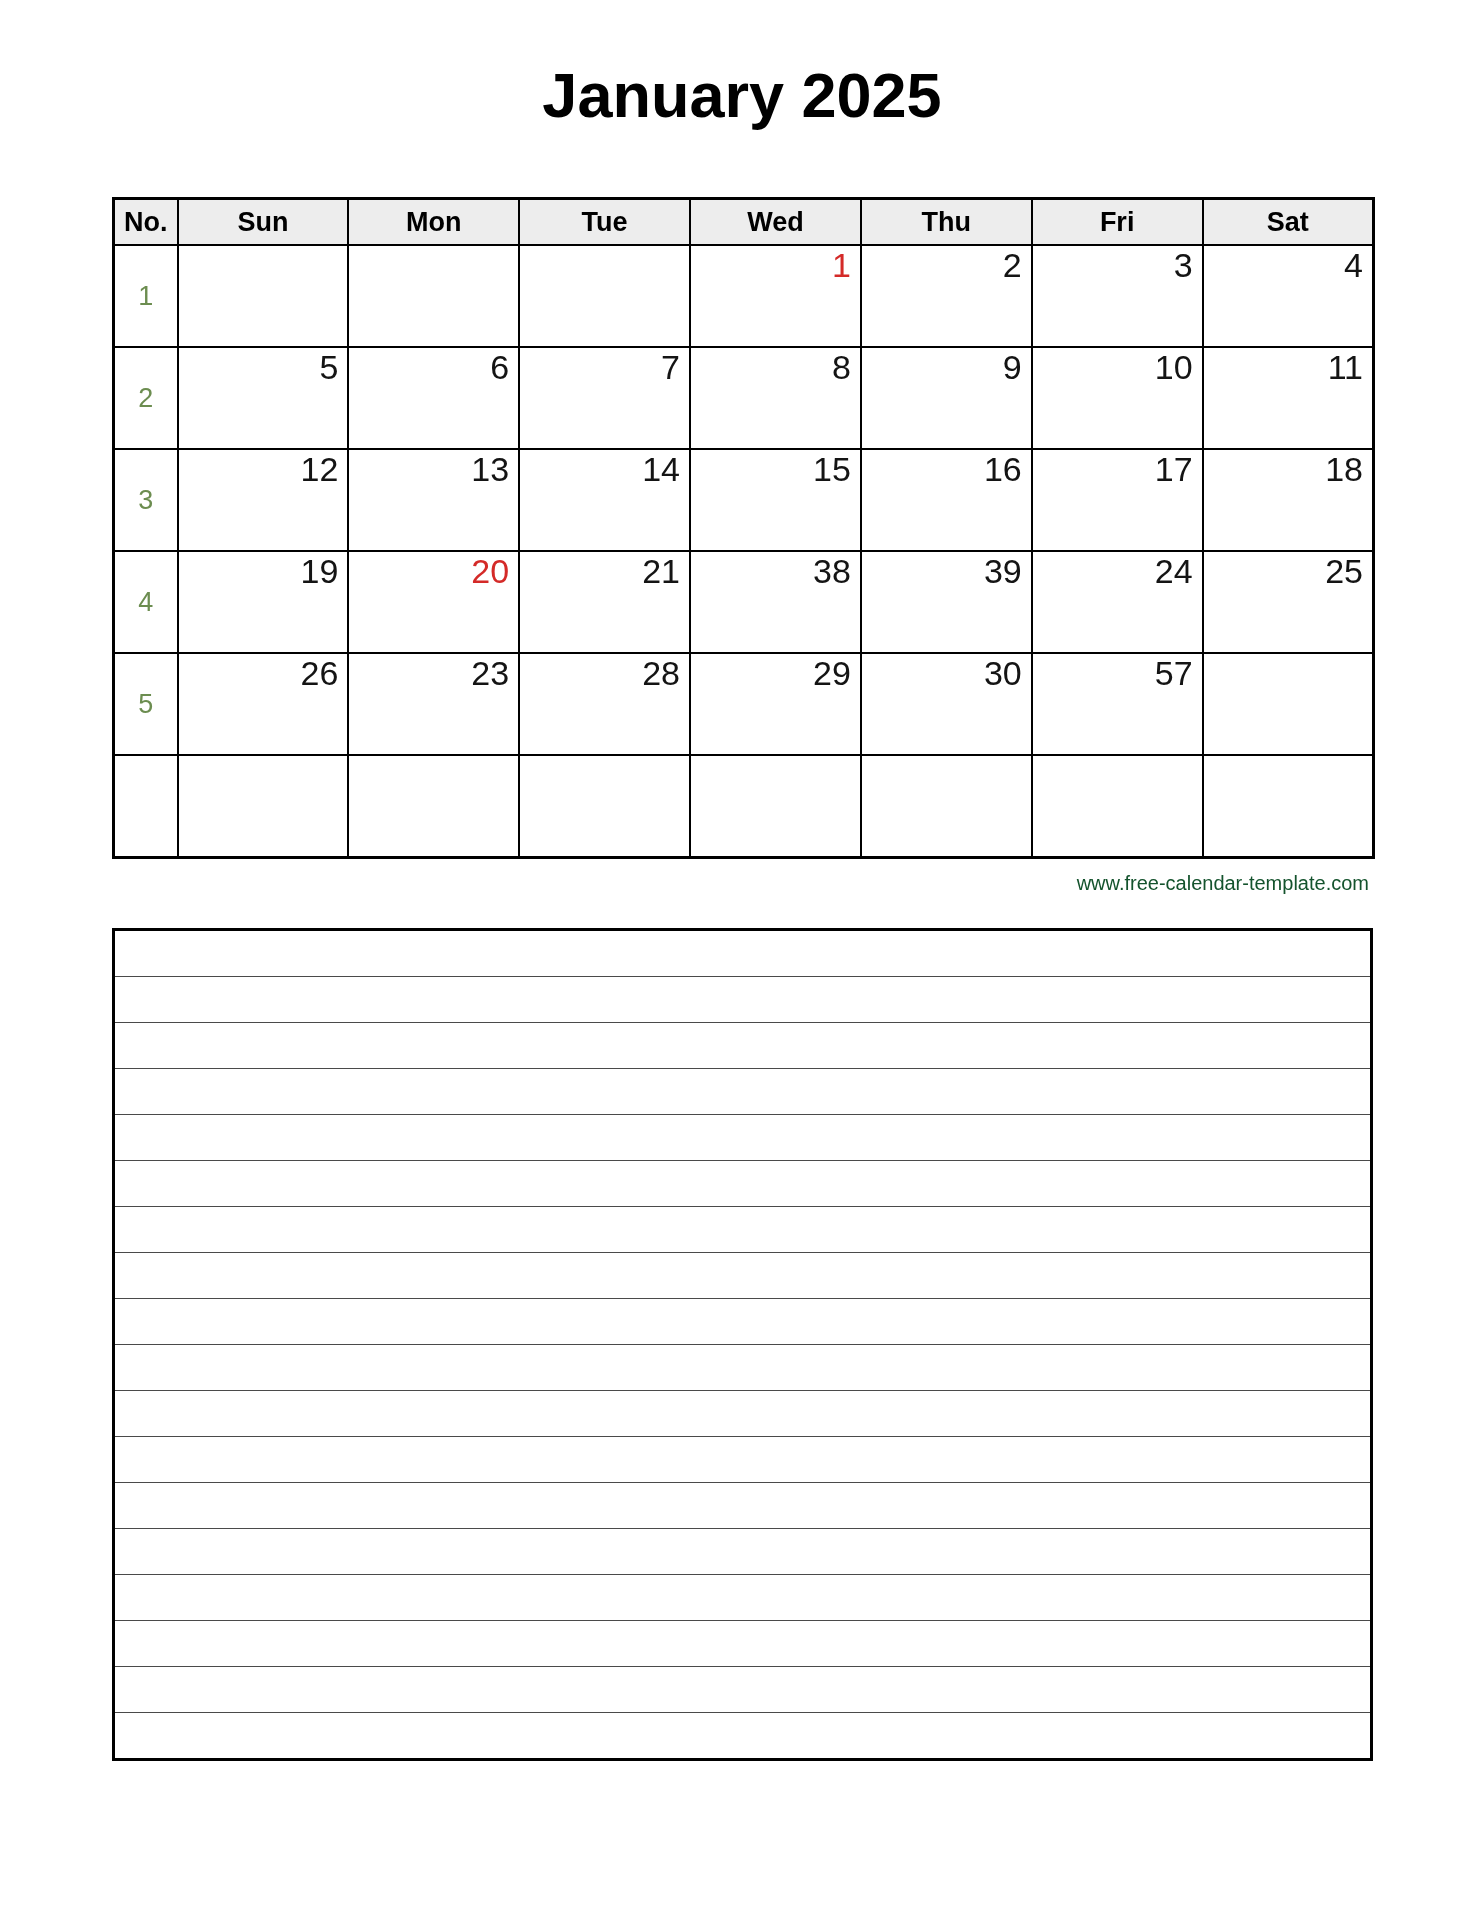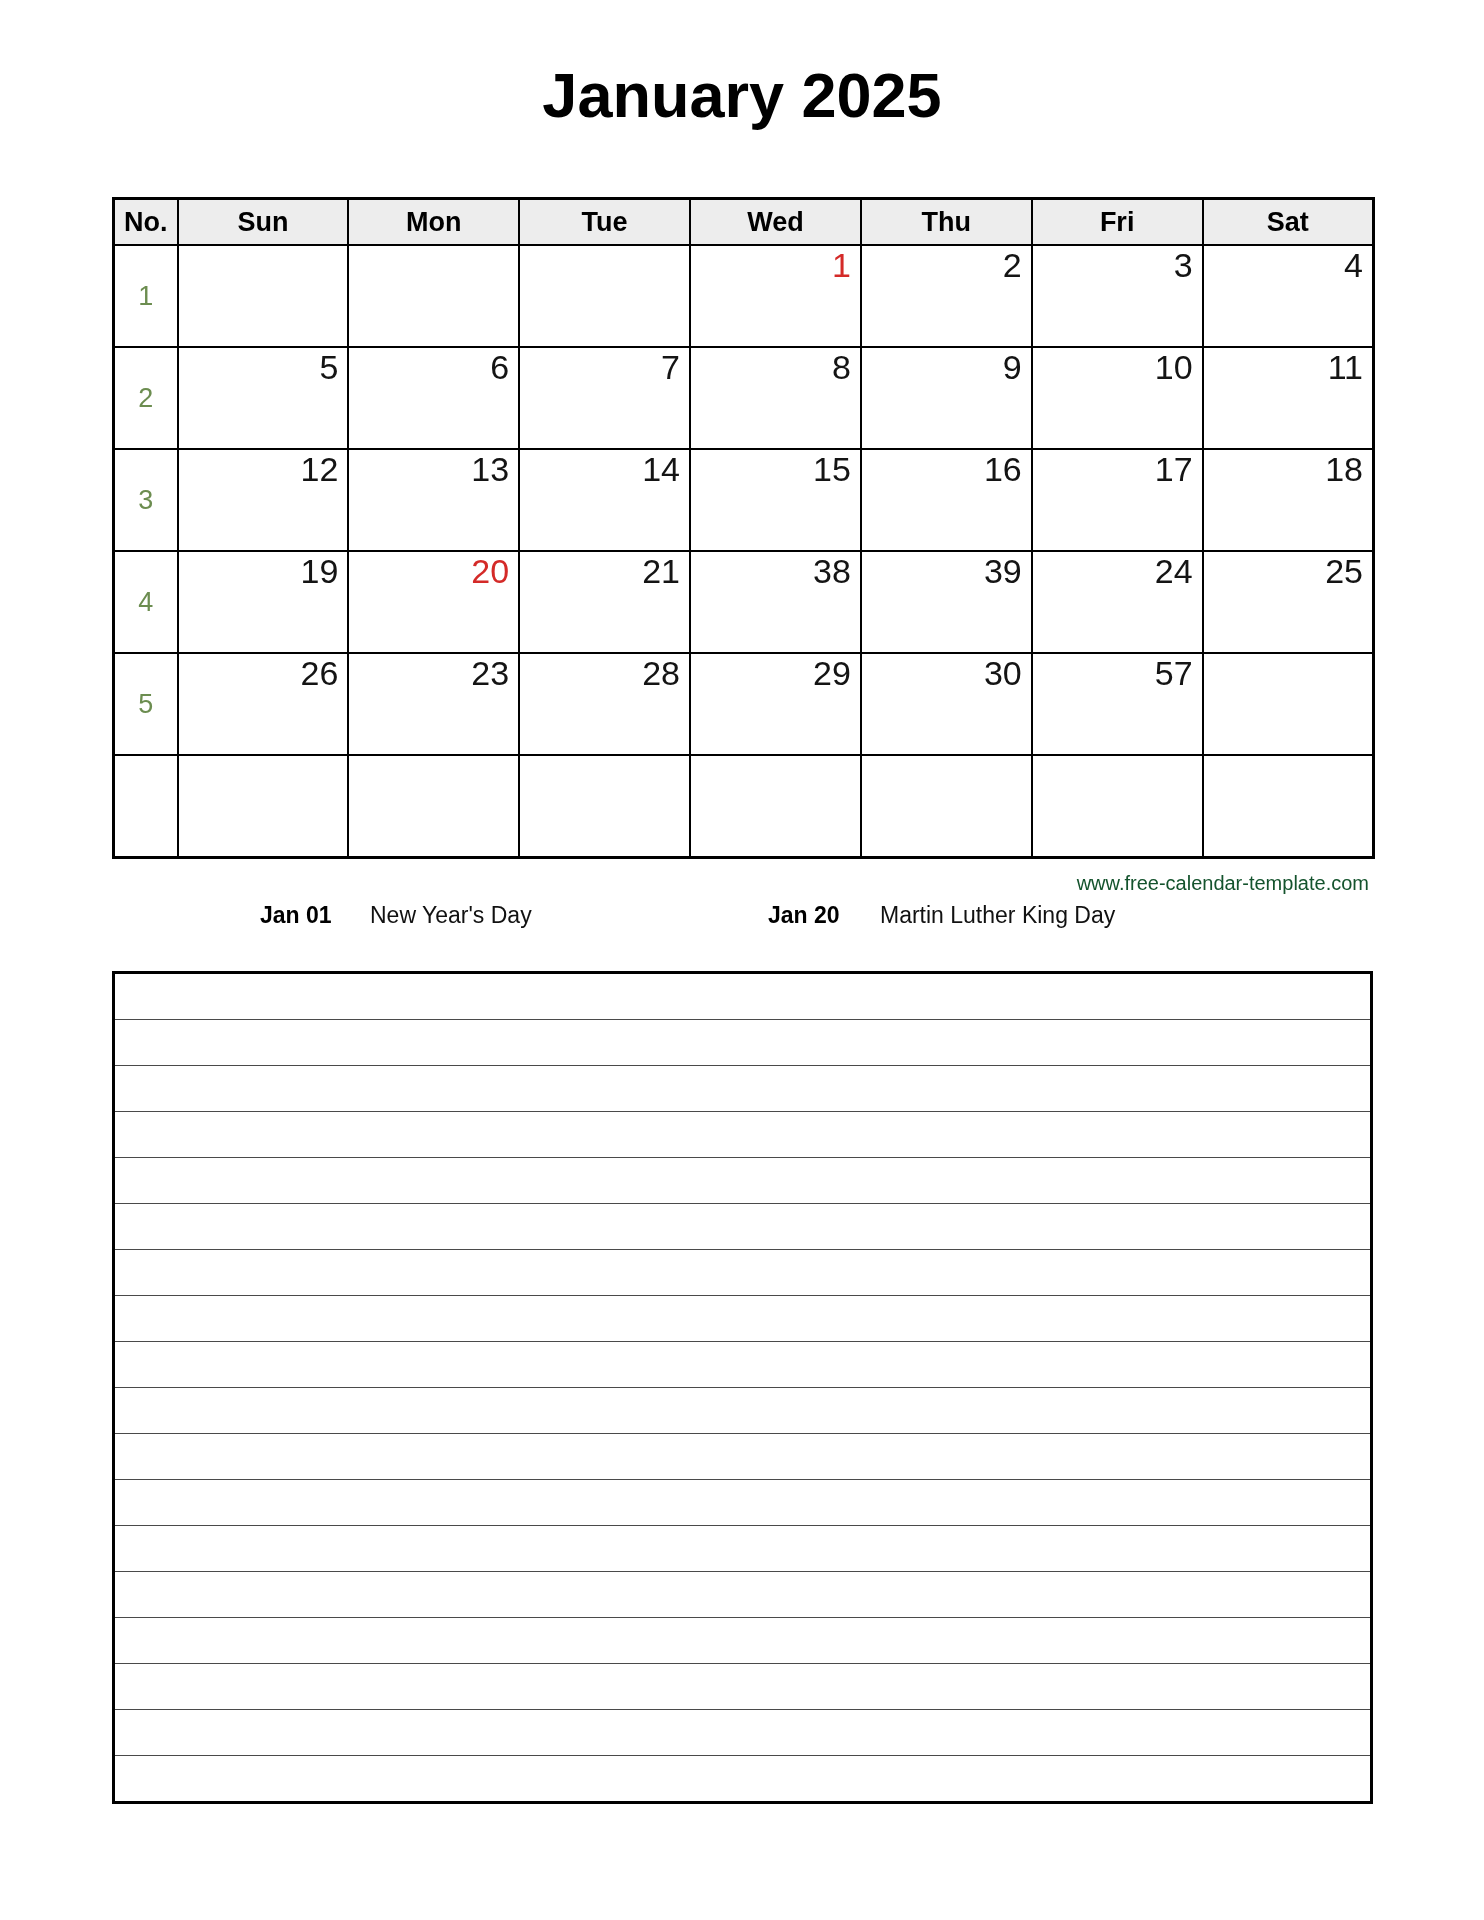--- a/index.html
+++ b/index.html
@@ -202,26 +202,20 @@
           <td class="day"></td>
           <td class="day"></td>
           <td class="day"></td>
           <td class="day"></td>
         </tr>
       </tbody>
   </table>
 
   <div class="website">www.free-calendar-template.com</div>
 
-  <div class="holidays">
-    <span class="h-date d1">Jan 01</span>
-    <span class="h-name n1">New Year's Day</span>
-    <span class="h-date d2">Jan 20</span>
-    <span class="h-name n2">Martin Luther King Day</span>
-  </div>
 
   <div class="notes" id="notes-box">
       <div class="note-row"></div>
       <div class="note-row"></div>
       <div class="note-row"></div>
       <div class="note-row"></div>
       <div class="note-row"></div>
       <div class="note-row"></div>
       <div class="note-row"></div>
       <div class="note-row"></div>

